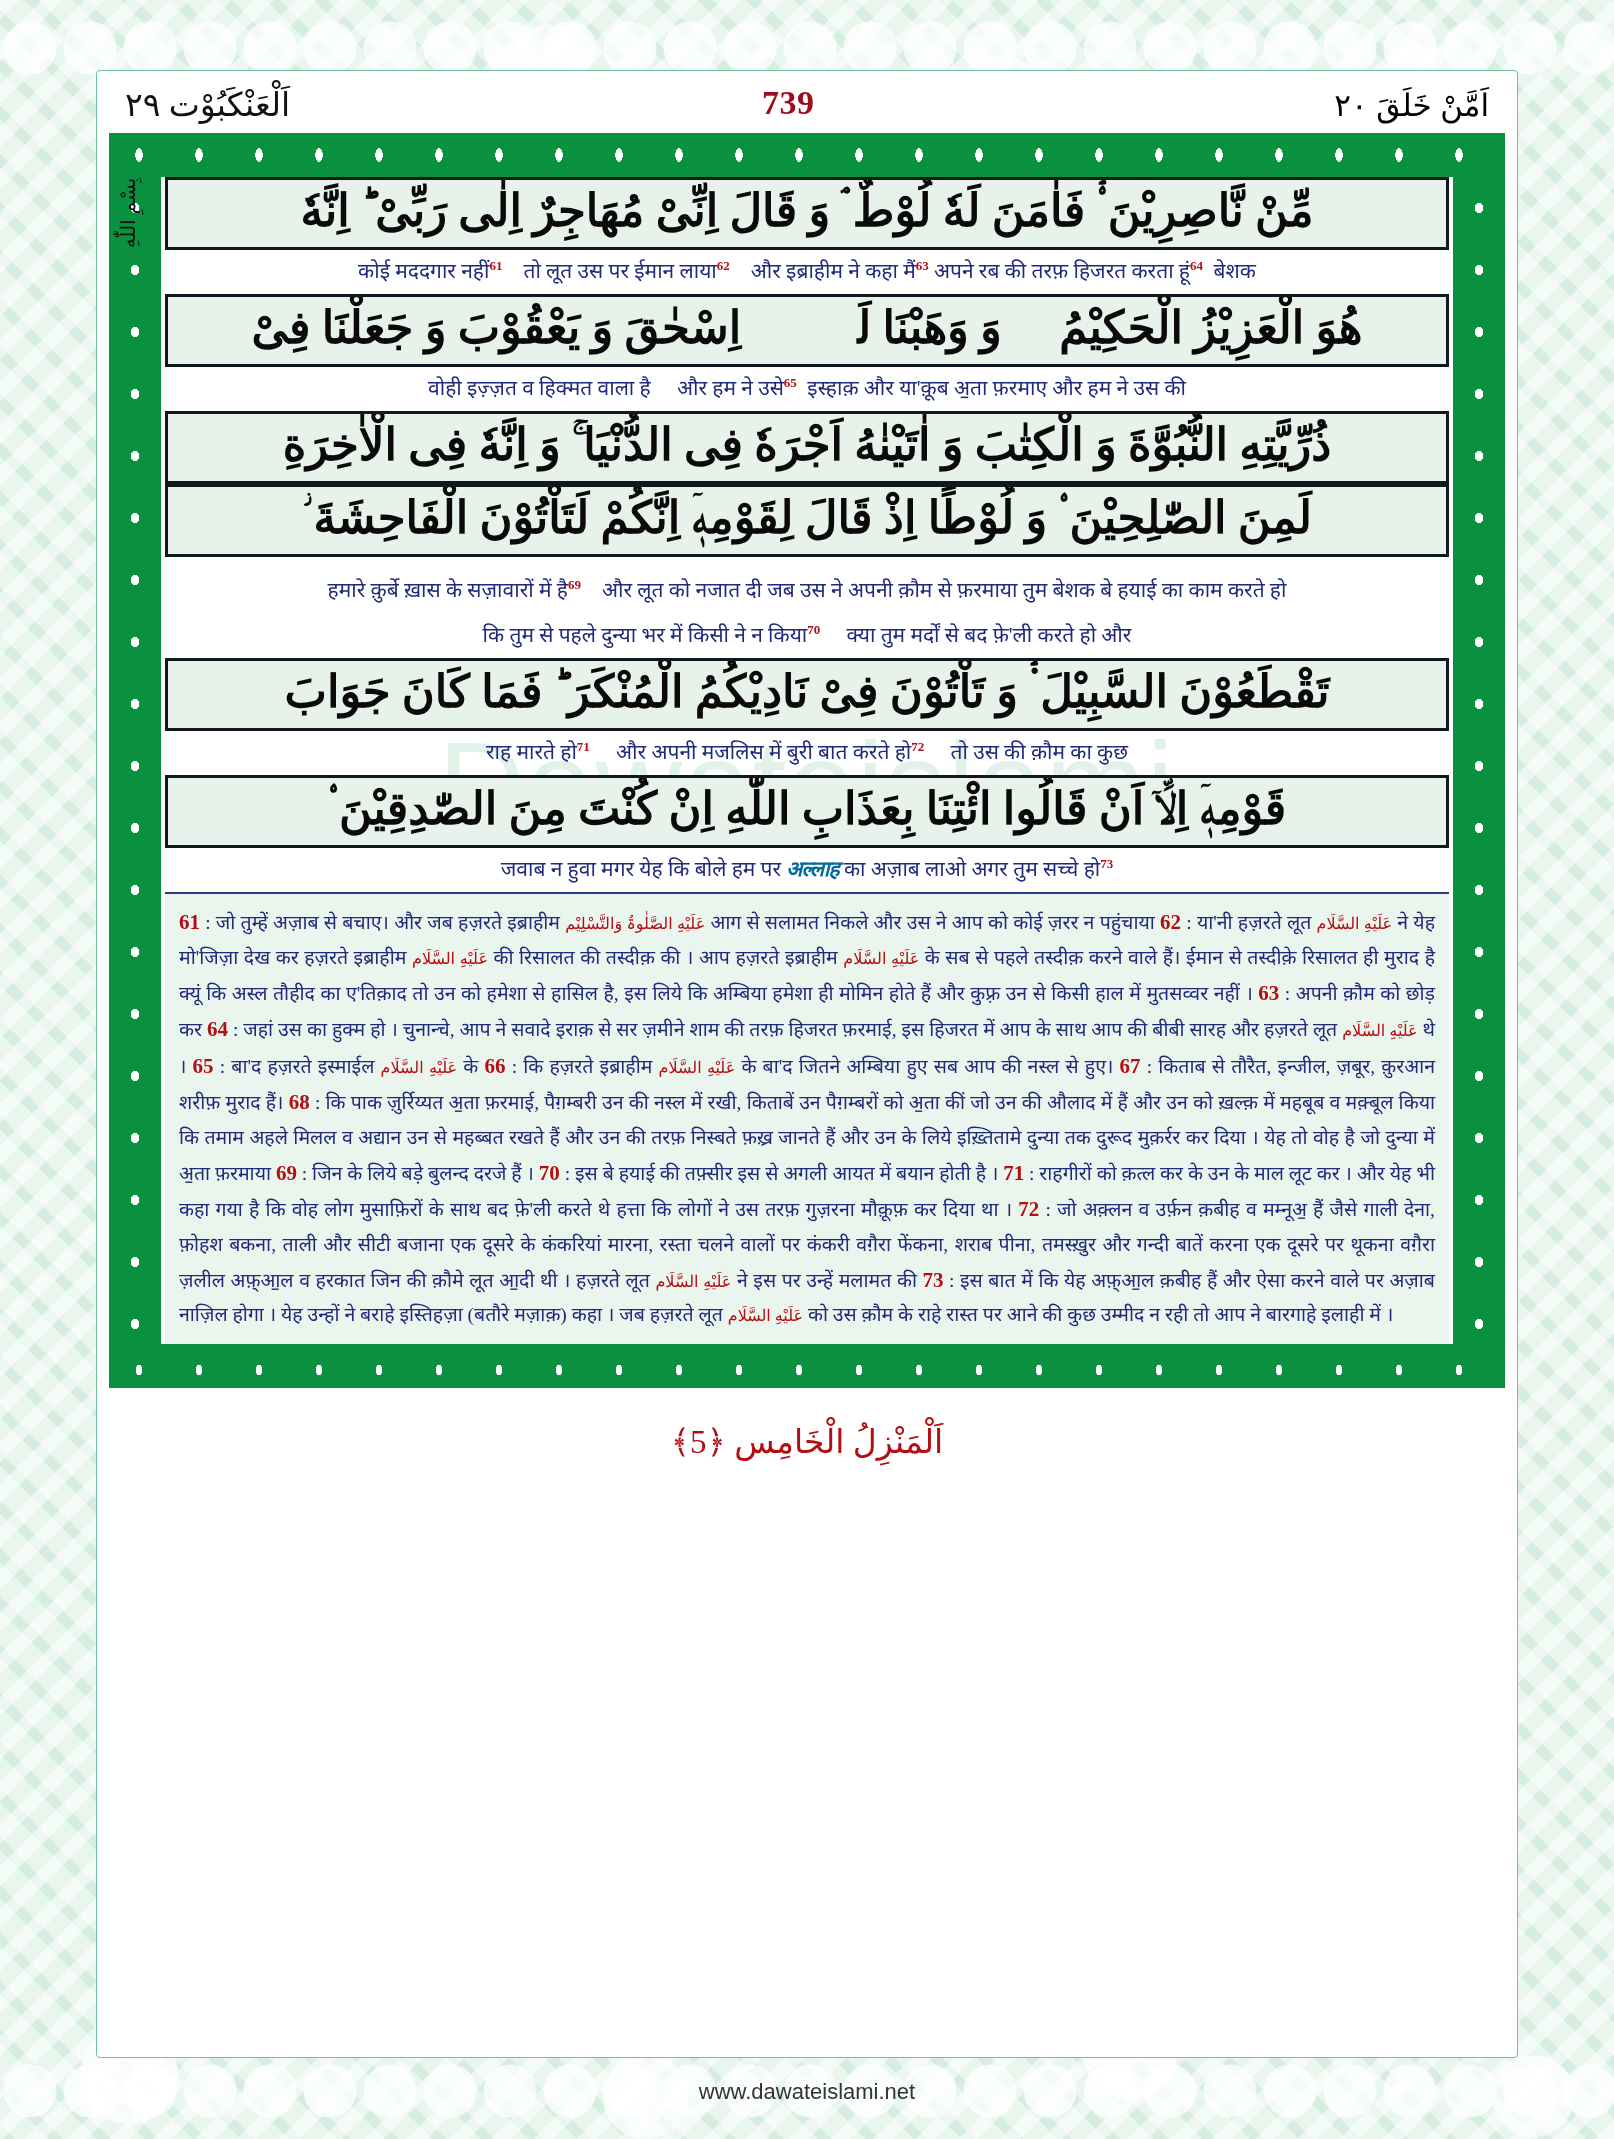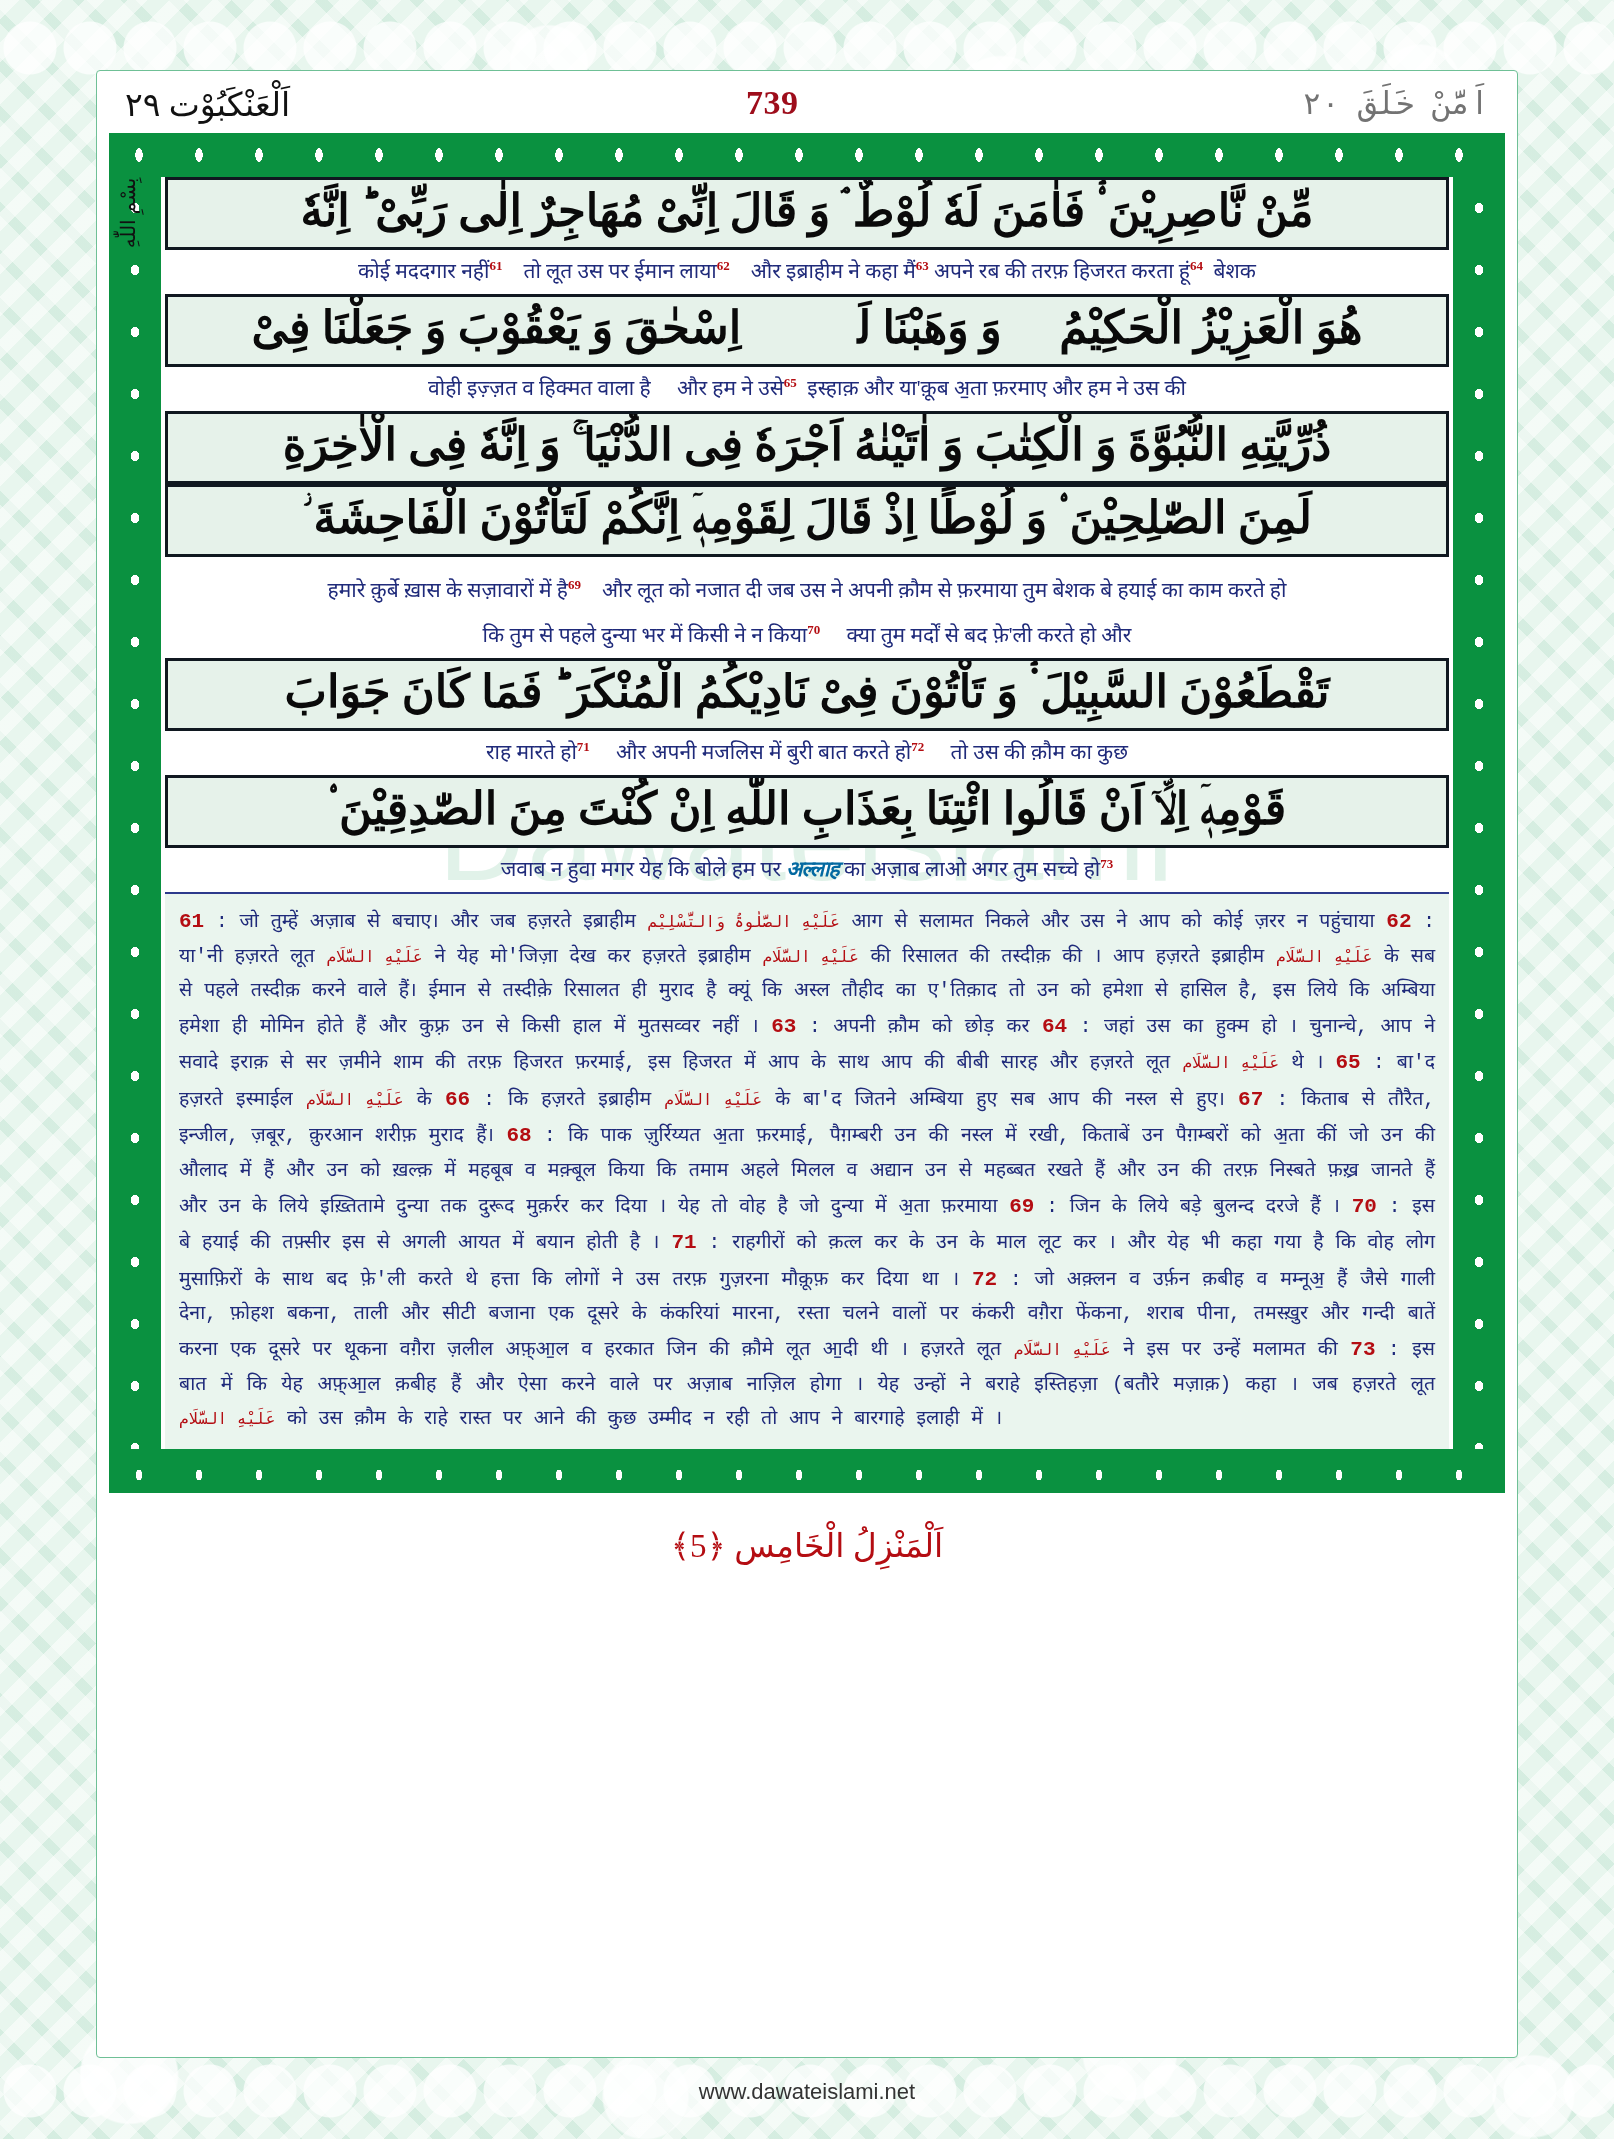--- a/index.html
+++ b/index.html
@@ -62,22 +62,22 @@
     font-family:"Liberation Serif", serif;
     font-size:33px;color:#111;direction:rtl;
     white-space:nowrap;line-height:1;
     transform:translateY(2px);
   }
   .page-number{
     font-size:34px;font-weight:bold;color:#9e0d1b;
     letter-spacing:.5px;
   }
   .para-name{
-    font-family:Liberation Mono, monospace;
-    font-size:31px;color:#737373;direction:rtl;
+    font-family:Liberation Sans, sans-serif;
+    font-size:31px;color:#000000;direction:rtl;
     white-space:nowrap;line-height:1;
     transform:translateY(2px);
     margin-left:48px;
   }
 
   
   .orn-top, .orn-bottom{
     height:44px;margin:0 12px;
     position:relative;overflow:hidden;
   }
@@ -172,21 +172,21 @@
     font-style:italic;
   }
 
   
   .footnotes{
     border-top:2px solid #2d3a8c;
     background:#eaf5ee;
     padding:10px 14px 12px 14px;
     box-sizing:border-box;
     color:#1f2a7a;
-    font-family:Liberation Mono, monospace;
+    font-family:Liberation Serif, serif;
     font-size:19.5px;
     line-height:1.74;
     text-align:justify;
     direction:ltr;
   }
   .footnotes .fn-num{
     color:#b40d12;font-weight:bold;font-size:21px;
   }
   .footnotes .hon{
     color:#b40d12;font-size:16px;direction:rtl;

